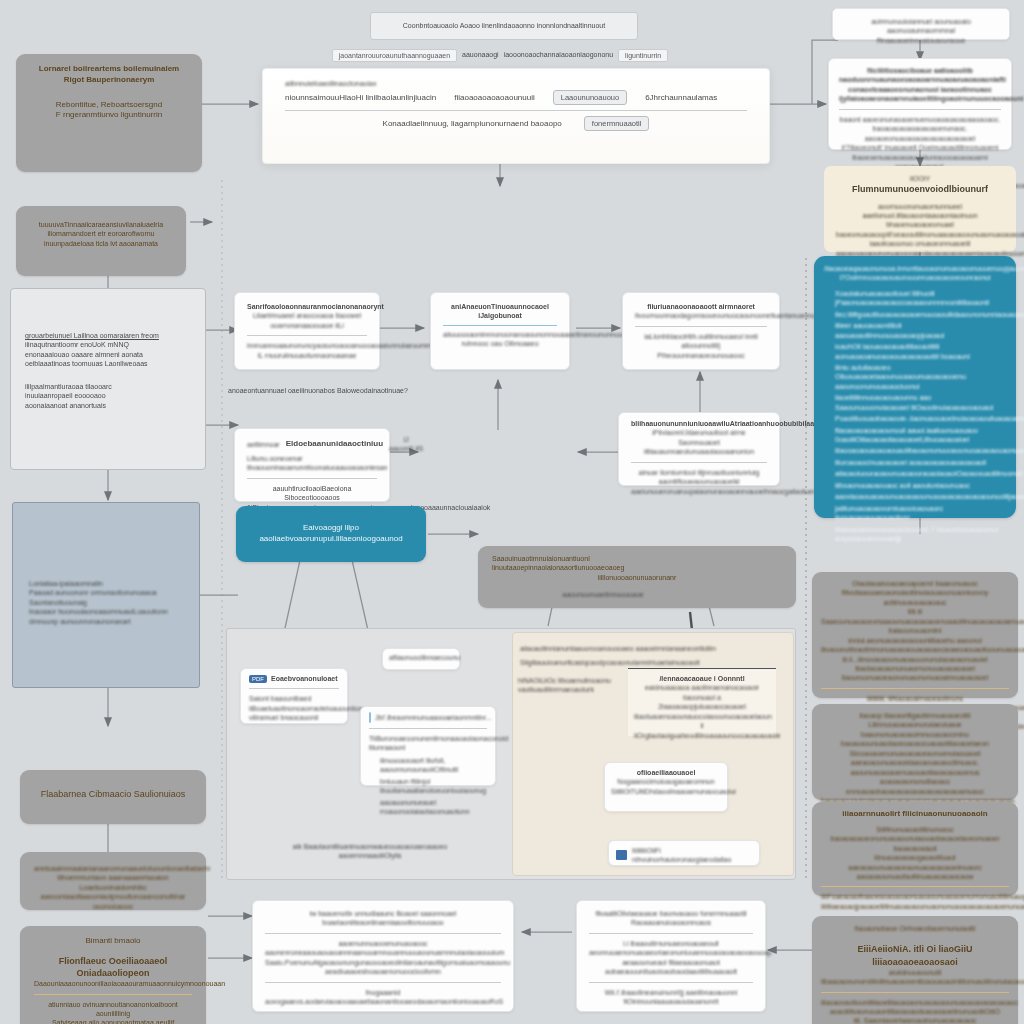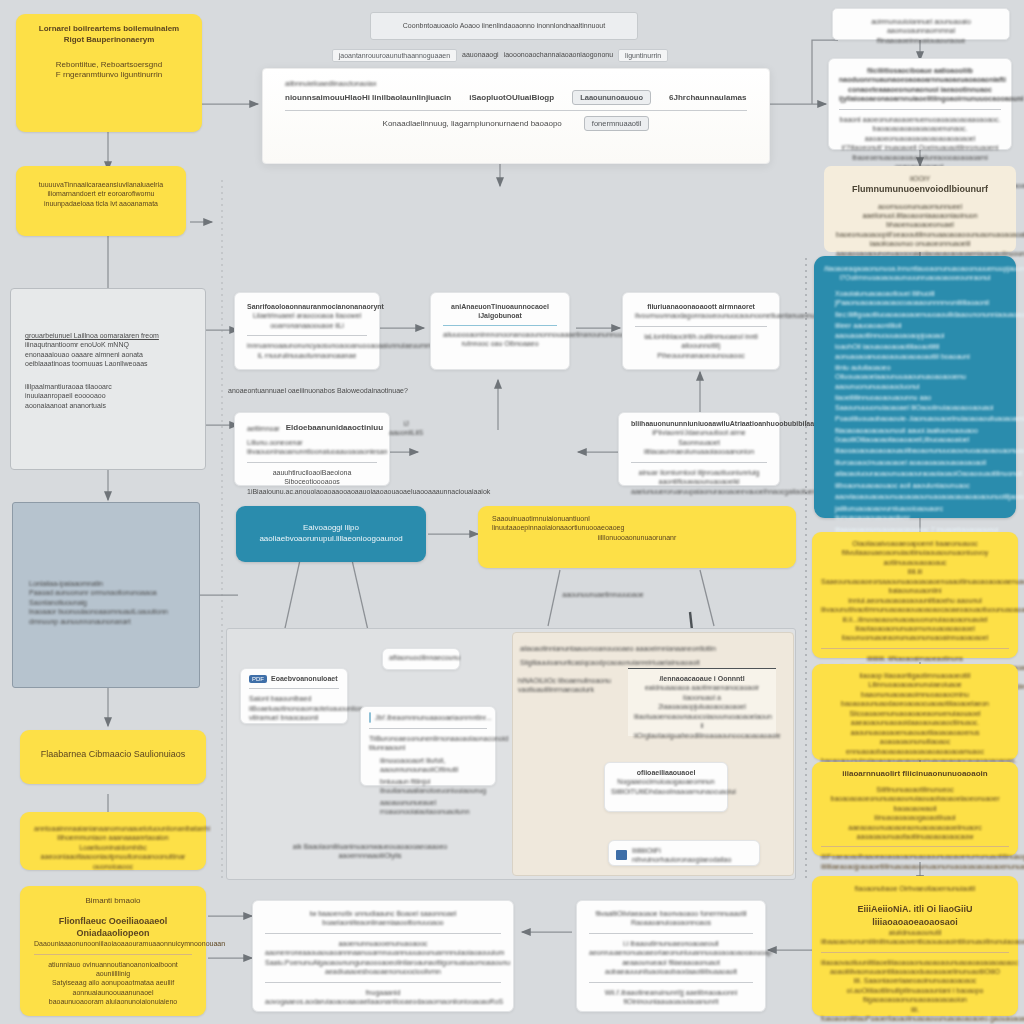--- a/index.html
+++ b/index.html
@@ -16,23 +16,23 @@
   .node{position:absolute;box-sizing:border-box;}
   .txt{display:block;color:#4a4a4a;line-height:1.35;}
 
   
   .blur   {filter:blur(.55px);}
   .blur2  {filter:blur(.85px);}
   .blur3  {filter:blur(1.3px);}
 
   
   .orange{
-    background:#fde047;border-radius:9px;
+    background:#a3a3a3;border-radius:9px;
     box-shadow:0 1px 2px rgba(0,0,0,.10);
-    padding:10px 14px;text-align:center;
+    padding:10px 14px;text-align:center;margin-top:40px;
   }
   .orange .txt{color:#5c4520;}
   .orange-sharp{
     background:#efac5c;border:2px solid #4b4b4b;border-radius:2px;
     padding:10px 14px;text-align:center;
   }
   .orange-sharp .txt{color:#4a3a1c;}
 
   
   .white{
@@ -226,23 +226,23 @@
 
   <div class="node" style="left:300px;top:46px;width:400px;height:18px;display:flex;align-items:center;gap:5px;justify-content:center;">
     <span class="chip blur">jaoantanrouuroaunuthaannoguaaen</span>
     <span class="txt tiny blur">aauonaaogi</span>
     <span class="txt tiny blur">iaooonoaochannaiaoaoniaogononu</span>
     <span class="chip blur">liguntinurrin</span>
   </div>
 
   <div class="node white-soft" style="left:262px;top:68px;width:508px;height:96px;padding:10px 22px;">
     <span class="txt tiny blur2" style="text-align:left;">aiibnnuieiloaedlinaoctonaoiax</span>
-    <div style="display:flex;align-items:center;gap:18px;margin-top:2px;font-weight:bold;">
+    <div style="display:flex;align-items:center;gap:18px;margin-top:2px;">
       <span class="txt sm blur">niounnsaimouuHlaoHi linilbaolaunlinjiuacin</span>
-      <span class="txt sm blur">iSaopluotOUluaiBiogp</span>
+      <span class="txt sm blur">fiiaoaoaoaoaoaounuuii</span>
       <span class="pill blur">Laaoununoauouo</span>
       <span class="txt sm blur">6Jhrchaunnaulamas</span>
     </div>
     <div class="hr"></div>
     <div style="display:flex;align-items:center;gap:22px;justify-content:center;">
       <span class="txt sm blur">Konaadlaelinnuug, liagarnpiunonurnaend baoaopo</span>
       <span class="pill blur">fonermnuaaotil</span>
     </div>
   </div>
 
@@ -267,21 +267,21 @@
     <span class="txt tiny blur2">ilvournuunnaodagonraoueounuocaounoonetluantanuannuoooguyy</span>
     <div class="hr"></div>
     <span class="txt tiny blur2">iaLlonhblaociritih.ouiliinmuoaeol innti ailoounnotlii)</span>
     <span class="txt tiny blur2">Piheouunnanaoeounouaooc</span>
   </div>
 
   <div class="node" style="left:228px;top:386px;width:240px;">
     <span class="txt tiny blur" style="text-align:left;">anoaeontuannuael oaeiiinuonabos Baioweodainaotinuae?</span>
   </div>
 
-  <div class="node white" style="left:234px;top:412px;width:156px;height:74px;padding-top:6px;">
+  <div class="node white" style="left:234px;top:428px;width:156px;height:74px;padding-top:6px;">
     <div style="display:flex;align-items:center;gap:6px;justify-content:flex-start;">
       <span class="txt tiny blur2">aeitimnoar</span>
       <span class="txt sm title blur">Eldoebaanunidaaoctiniuu</span>
       <span class="txt tiny blur3">iJ  aauoniiLiiS</span>
     </div>
     <span class="txt tiny blur2" style="text-align:left;">Liliunu.ooneoenar liivaouoninaoanunntioonaiuoaauoaoaoniesan</span>
     <div class="hr"></div>
     <span class="txt tiny blur">aauuhtiruciloaoiBaeoiona Siboceotioooaoos</span>
     <span class="txt tiny blur">1iBiaaiounu.ac.anouoiaoaoaaooaoaauoiaaoaouaoaeluaooaaaunnaciouaiaaiok</span>
   </div>

